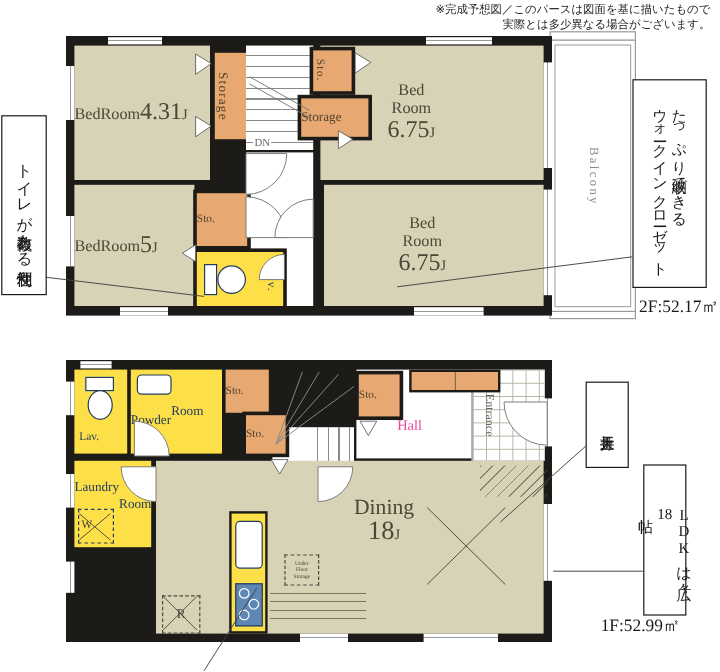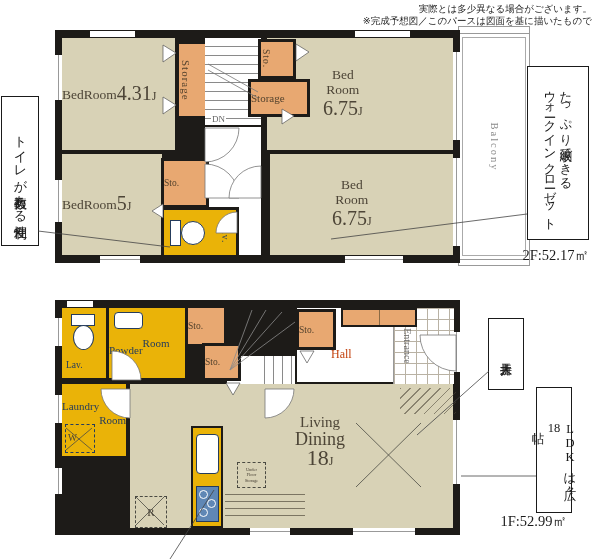--- a/index.html
+++ b/index.html
@@ -3,22 +3,22 @@
 <meta charset="utf-8">
 <style>
   html,body{margin:0;padding:0;background:#fff;}
   .canvas{position:relative;width:600px;height:560px;background:#fff;overflow:hidden;
           font-family:"Liberation Serif","DejaVu Serif",serif;color:#4d4537;}
   
   .plan{position:absolute;background:#1d1b18;}
   .room{position:absolute;display:flex;flex-direction:row;align-items:center;justify-content:flex-start;text-align:center;}
   .beige{background:#d8d2b6;}
   .orange{background:#e8a871;color:#53422d;}
-  .blue{background:#eab308;color:#253c5c;}
-  .white{background:#ffffff;color:#c2410c;}
+  .blue{background:#fde047;color:#253c5c;}
+  .white{background:#ffffff;color:#ec4899;}
   .walled{box-shadow:0 0 0 3px #1d1b18;}
   .rline{display:block;font-size:13.5px;line-height:15px;}
   .num{font-size:20px;line-height:22px;}
   .num .u{font-size:12px;}
   .small-label{font-size:9.5px;line-height:10px;}
   .mid-label{font-size:11px;line-height:12.5px;}
   .vtext{writing-mode:vertical-rl;text-orientation:mixed;letter-spacing:1px;}
   .win{position:absolute;background:linear-gradient(180deg,#fff 0 44%,#999 44% 58%,#fff 58% 100%);}
   .winv{position:absolute;background:linear-gradient(90deg,#fff 0 44%,#999 44% 58%,#fff 58% 100%);}
   
@@ -59,22 +59,22 @@
   .shelf{position:absolute;background:#e8a871;box-shadow:0 0 0 2px #1d1b18;}
   .shelf:after{content:"";position:absolute;left:50%;top:0;bottom:0;width:1px;background:#8a6a44;}
   svg.overlay{position:absolute;left:0;top:0;pointer-events:none;}
 </style>
 </head>
 <body>
 
 <div class="canvas">
 
   <div class="disclaimer">
+    <div>※完成予想図／このパースは図面を基に描いたもので</div>
     <div>実際とは多少異なる場合がございます。</div>
-    <div>※完成予想図／このパースは図面を基に描いたもので</div>
   </div>
 
   <div class="cap" style="left:458px;top:26px;width:70px"></div>
   <div class="cap" style="left:458px;top:258px;width:70px"></div>
   <div class="balcony" style="left:458px;top:33px;width:70px;height:225px">
     <div class="inner"></div>
     <span class="balcony-label vtext">Balcony</span>
   </div>
 
   <div class="plan" style="left:55px;top:30px;width:405px;height:233px">
@@ -140,21 +140,21 @@
     <i class="win" style="left:35px;top:1px;width:45px;height:6px"></i>
     <i class="win" style="left:300px;top:1px;width:55px;height:6px"></i>
     <i class="winv" style="left:0;top:25px;width:7px;height:45px"></i>
     <i class="winv" style="left:0;top:150px;width:7px;height:42px"></i>
     <i class="winv" style="left:398px;top:22px;width:7px;height:88px"></i>
     <i class="winv" style="left:398px;top:128px;width:7px;height:88px"></i>
     <i class="win" style="left:45px;top:226px;width:40px;height:7px"></i>
     <i class="win" style="left:290px;top:226px;width:58px;height:7px"></i>
   </div>
 
-  <div class="arealabel" style="left:464px;top:246px;width:125px">2F:52.17㎡</div>
+  <div class="arealabel" style="left:474px;top:246px;width:125px">2F:52.17㎡</div>
 
   <div class="callout" style="left:1px;top:96px;width:36px;height:148px">
     <span class="vcol">トイレが複数ある利便性</span>
   </div>
 
   <div class="callout" style="left:527px;top:66px;width:60px;height:172px;font-size:12.5px">
     <span class="vcol">
       <span>たっぷり収納できる</span>
       <span>ウォークインクローゼット</span>
     </span>
@@ -205,21 +205,20 @@
       <span class="mid-label" style="margin-top:-28px">Laundry</span>
       <span class="mid-label">Room</span>
       <div class="dashed" style="left:3px;top:40px;width:28px;height:27px;border-color:#253c5c">
         <span class="small-label" style="position:absolute;left:2px;top:8px">W</span>
       </div>
     </div>
 
 
     <div class="room beige" style="left:75px;top:84px;width:323px;height:144px">
       <div style="position:absolute;left:120px;top:30px;width:140px;text-align:center">
-        <span class="rline" style="font-size:15px;line-height:16.5px;display:block">Living</span>
         <span class="rline" style="font-size:18px;line-height:16.5px;display:block">Dining</span>
         <span class="num" style="font-size:22px"><span>18</span><span class="u">J</span></span>
       </div>
 
 
       <div class="dashed" style="left:107px;top:78px;width:27px;height:24px;flex-direction:column">
         <span style="font-size:4.5px;line-height:5.5px;display:block">Under</span>
         <span style="font-size:4.5px;line-height:5.5px;display:block">Floor</span>
         <span style="font-size:4.5px;line-height:5.5px;display:block">Storage</span>
       </div>

